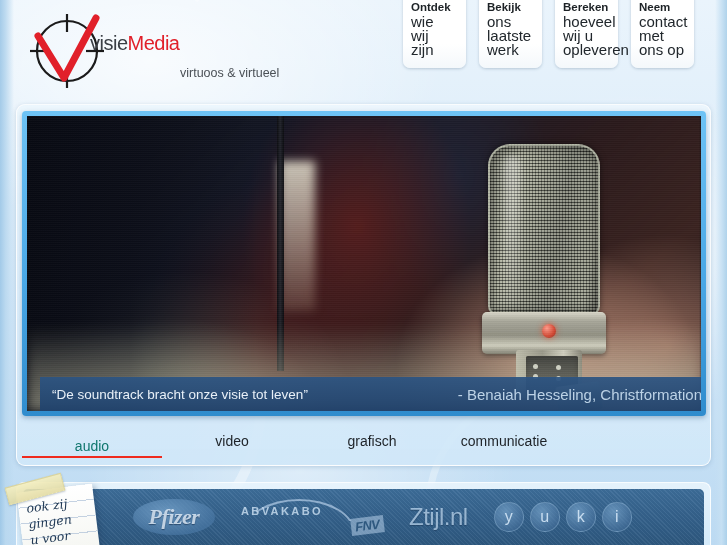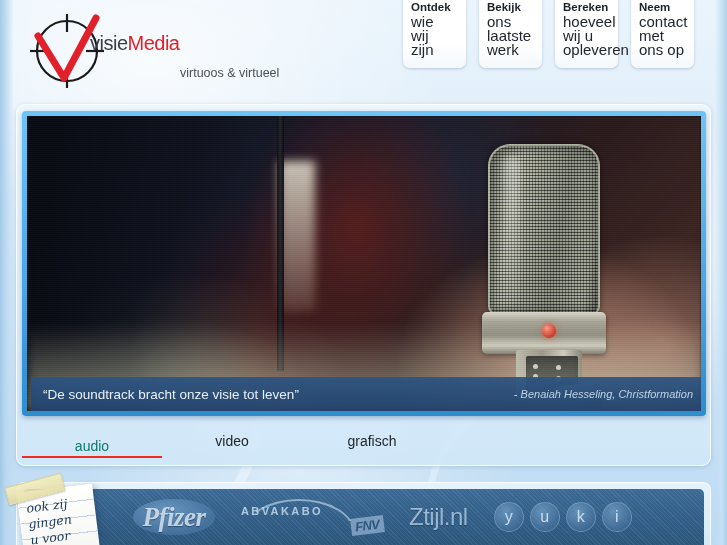--- a/index.html
+++ b/index.html
@@ -270,40 +270,39 @@
   .hero-grain {
     position: absolute;
     inset: 0;
     background-image: repeating-linear-gradient(0deg, rgba(255,255,255,.022) 0 1px, rgba(0,0,0,.022) 1px 2px);
     pointer-events: none;
   }
 
   
   .caption {
     position: absolute;
-    left: 4px; bottom: 0;
+    left: 13px; bottom: 0;
     width: 100%; height: 34px;
     background: linear-gradient(180deg, rgba(44,84,130,.93), rgba(32,66,108,.95));
     display: flex;
     align-items: center;
     justify-content: space-between;
     padding: 0 12px;
     box-sizing: border-box;
     gap: 12px;
   }
   .caption-quote {
     font-size: 13.5px;
     color: #e8f0f8;
     white-space: nowrap;
   }
   .caption-credit {
-    font-size: 11px;
+    font-size: 15px;
     color: #bcd2e6;
     white-space: nowrap;
-    font-style: italic;
   }
 
   
   .sectionnav {
     position: absolute;
     left: 22px; top: 428px;
     width: 684px;
     display: flex;
     align-items: center;
   }
@@ -362,21 +361,21 @@
     gap: 26px;
   }
   .logo-pfizer {
     width: 82px; height: 36px;
     border-radius: 50%;
     background: radial-gradient(ellipse at 40% 35%, rgba(120,165,205,.75), rgba(74,120,165,.7) 70%);
     display: flex; align-items: center; justify-content: center;
     font-family: "Liberation Serif", serif;
     font-style: italic;
     font-weight: bold;
-    font-size: 27px;
+    font-size: 22px;
     color: rgba(226,238,250,.82);
     letter-spacing: -0.5px;
     text-shadow: 0 1px 1px rgba(20,45,75,.6);
   }
   .logo-abvakabo {
     position: relative;
     width: 142px; height: 36px;
     display: flex; align-items: flex-end;
   }
   .abv-arc {
@@ -552,20 +551,21 @@
         <div class="caption-quote">“De soundtrack bracht onze visie tot leven”</div>
         <div class="caption-credit">- Benaiah Hesseling, Christformation</div>
       </div>
     </div>
   </div>
 
   <div class="sectionnav">
     <div class="sn-item sn-1 active">audio</div>
     <div class="sn-item sn-2">video</div>
     <div class="sn-item sn-3">grafisch</div>
+    <div class="sn-item sn-4">communicatie</div>
   </div>
 
   <div class="clientbar-wrap">
     <div class="clientbar">
       <div class="clientbar-texture"></div>
       <div class="logos">
 
         <div class="logo-pfizer">Pfizer</div>
 
         <div class="logo-abvakabo">

